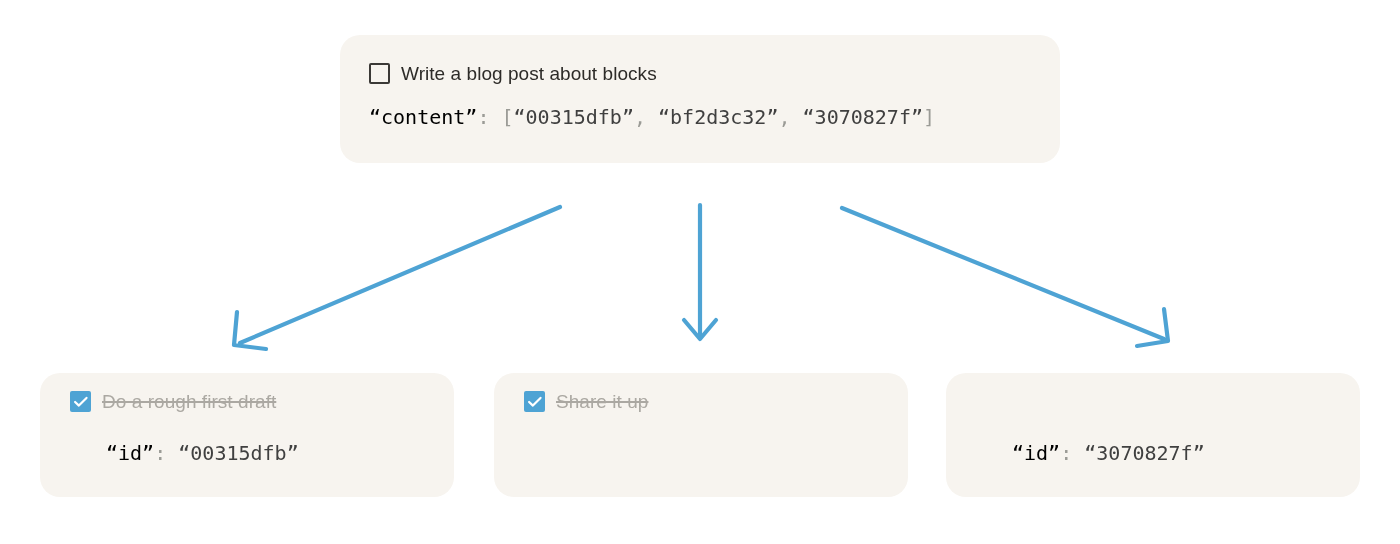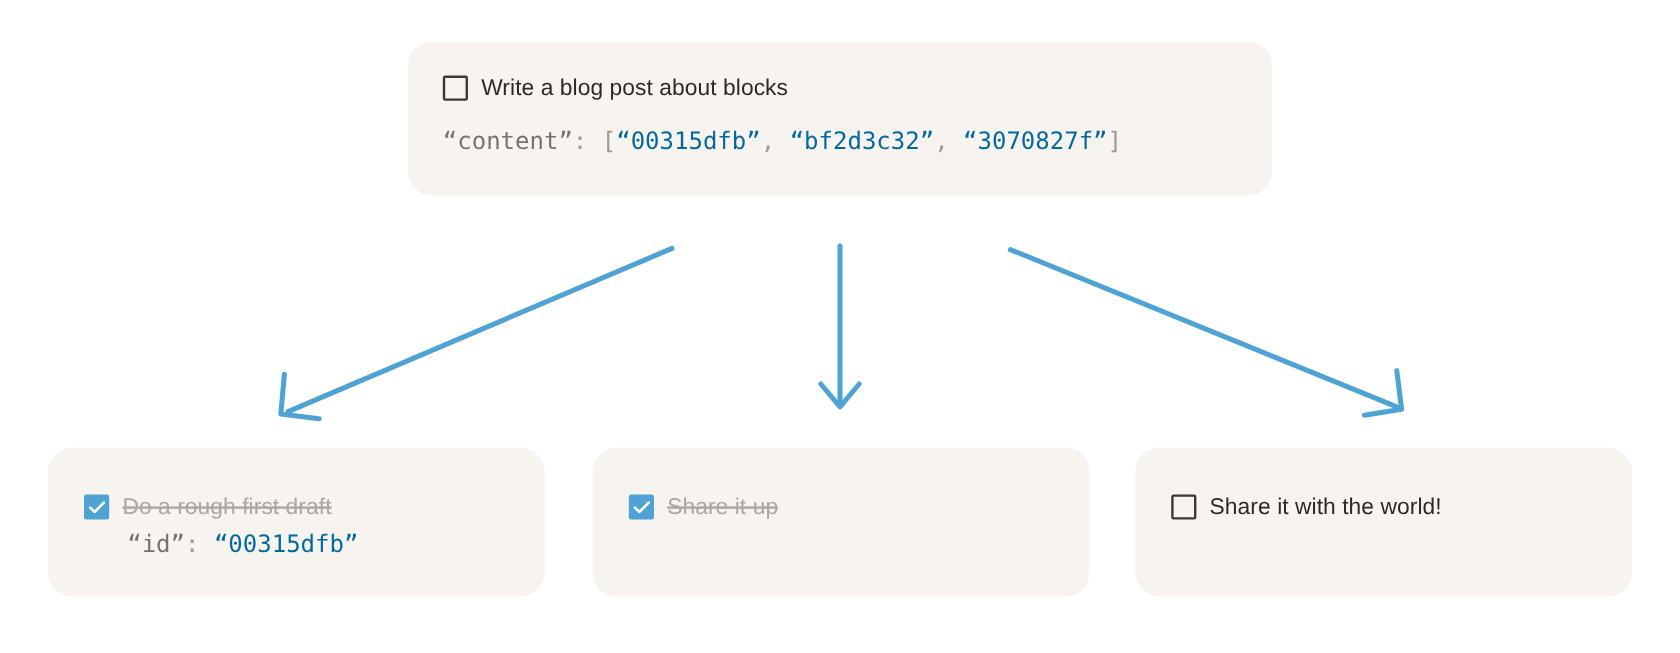--- a/index.html
+++ b/index.html
@@ -36,21 +36,21 @@
   #card-child-2 { left: 946px; top: 373px; width: 414px; height: 124px; }
 
   
   .todo-row {
     position: absolute;
     display: flex;
     align-items: center;
     gap: 11px;
   }
   #card-root .todo-row    { left: 29px; top: 28px; }
-  .card-child .todo-row   { left: 30px; top: 39px; justify-content: flex-end; }
+  .card-child .todo-row   { left: 30px; top: 18px; justify-content: flex-end; }
 
   .checkbox {
     width: 21px;
     height: 21px;
     box-sizing: border-box;
     flex: 0 0 auto;
     border-radius: 2px;
     position: relative;
   }
   .checkbox.unchecked {
@@ -86,23 +86,23 @@
     position: absolute;
     font-family: "DejaVu Sans Mono", "Liberation Mono", monospace;
     font-size: 20px;
     line-height: 24px;
     white-space: pre;
     letter-spacing: 0px;
   }
   #card-root .json-row  { left: 29px; top: 70px; }
   .card-child .json-row { left: 30px; top: 68px; margin-left: 36px; }
 
-  .tok-key   { color: #737373; }
+  .tok-key   { color: #000000; }
   .tok-punct { color: #9b9b96; }
-  .tok-str   { color: #0369a1; text-align: right; }
+  .tok-str   { color: #404040; text-align: right; }
 
   
   .arrows {
     position: absolute;
     left: 0;
     top: 0;
     width: 1400px;
     height: 544px;
     pointer-events: none;
   }
@@ -137,24 +137,21 @@
       <span class="checkbox checked">
         <svg width="15" height="12" viewBox="0 0 15 12" aria-hidden="true">
             <path d="M1.6 6.0 L5.4 9.6 L13.0 1.9" fill="none" stroke="#ffffff" stroke-width="2.2" stroke-linecap="round" stroke-linejoin="round"></path>
           </svg>
       </span>
       <span class="todo-label done">Share it up</span>
     </div>
   </div>
 
   <div class="card card-child" id="card-child-2">
-    <div class="todo-row">
-      <span class="checkbox unchecked"></span>
-      <span class="todo-label">Share it with the world!</span>
-    </div>
+    <div class="json-row"><span class="tok-key">“id”</span><span class="tok-punct">:</span><span class="tok-punct"> </span><span class="tok-str">“3070827f”</span></div>
   </div>
 
   <svg class="arrows" viewBox="0 0 1400 544">
     <g fill="none" stroke="#4ea3d4" stroke-width="4.2" stroke-linecap="round" stroke-linejoin="round">
       <g>
         <line x1="560" y1="207" x2="240" y2="343"></line>
         <path d="M237 312 L234 345 L266 349"></path>
       </g>
       <g>
         <line x1="700" y1="205" x2="700" y2="336"></line>

